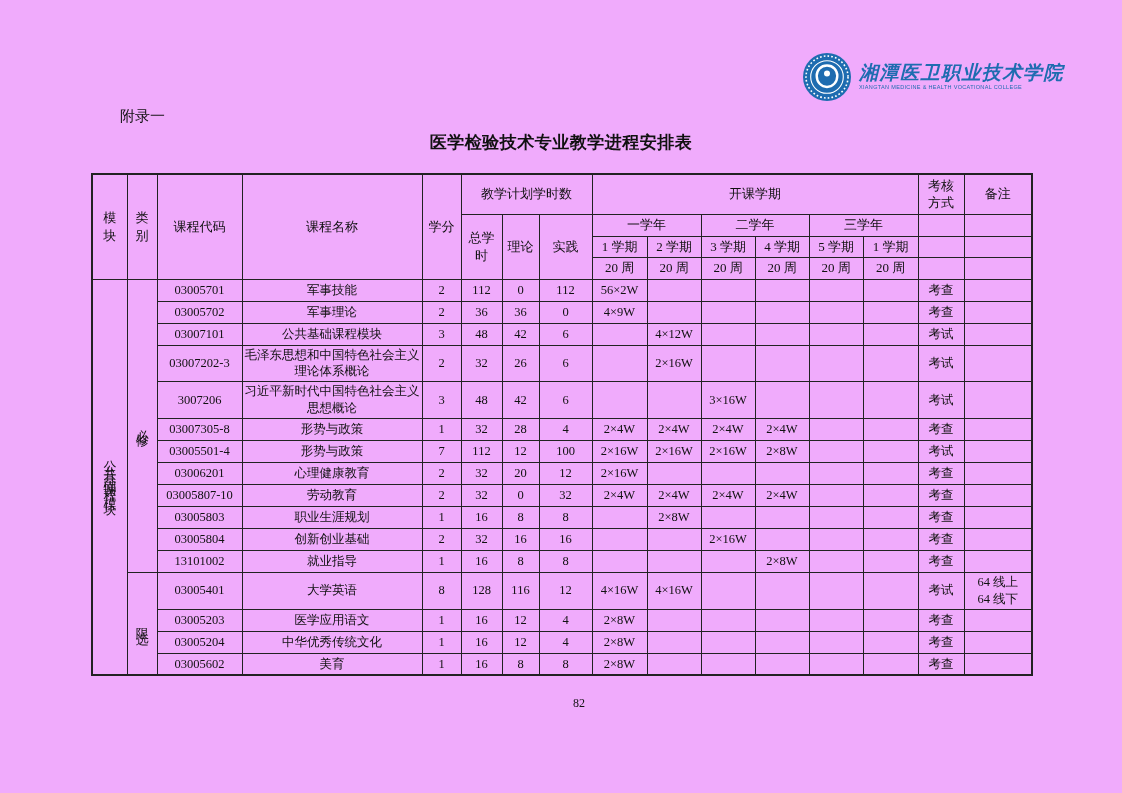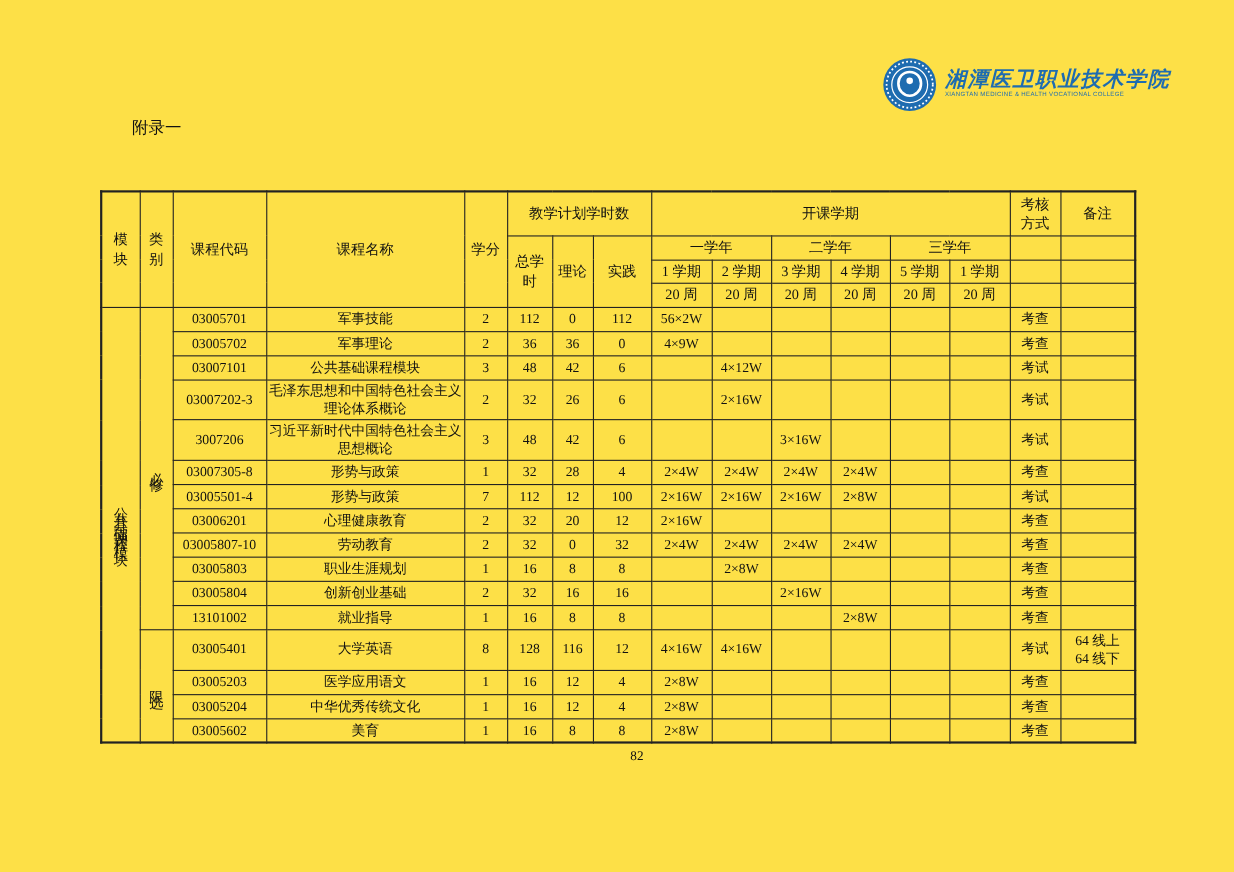--- a/index.html
+++ b/index.html
@@ -5,21 +5,21 @@
   * { margin: 0; padding: 0; box-sizing: border-box; }
   html, body { background: #ffffff; }
   body {
     font-family: "Liberation Serif", "DejaVu Serif", serif;
     color: #111;
   }
   .page {
     position: relative;
     width: 1122px;
     height: 793px;
-    background: #fde047;
+    background: #f0abfc;
     overflow: hidden;
   }
 
   
   .logo {
     position: absolute;
     top: 52px;
     right: 58px;
     display: flex;
     align-items: center;
@@ -94,21 +94,21 @@
     writing-mode: vertical-lr;
     text-orientation: upright;
   }
   .vspan.module { letter-spacing: 6px; font-size: 13px; }
   .vspan.category { letter-spacing: 5px; font-size: 13px; }
 
   
   .page-number {
     position: absolute;
     left: 0; right: 0;
-    top: 680px;
+    top: 696px;
     text-align: center;
     font-size: 12px;
     padding-left: 36px;
   }
 </style>
 </head>
 <body>
 
 <div class="page">
 
@@ -120,20 +120,21 @@
       <path d="M25 13.5 c-6.3 0 -10.3 4.8 -10.3 10.3 c0 6.4 4.6 11.2 10.3 11.2 c5.7 0 10.3 -4.8 10.3 -11.2 c0 -5.5 -4 -10.3 -10.3 -10.3" fill="none" stroke="#ffffff" stroke-width="2.4" stroke-linecap="round"></path>
       <circle cx="25" cy="21.5" r="3" fill="#ffffff"></circle>
     </svg>
     <div class="logo-text">
       <div class="logo-zh">湘潭医卫职业技术学院</div>
       <div class="logo-en">XIANGTAN MEDICINE &amp; HEALTH VOCATIONAL COLLEGE</div>
     </div>
   </div>
 
   <div class="appendix">附录一</div>
+  <div class="doc-title">医学检验技术专业教学进程安排表</div>
 
   <table class="schedule">
     <colgroup>
       <col style="width:35px">
         <col style="width:30px">
         <col style="width:85px">
         <col style="width:180px">
       <col style="width:39px">
         <col style="width:41px">
         <col style="width:37px">

